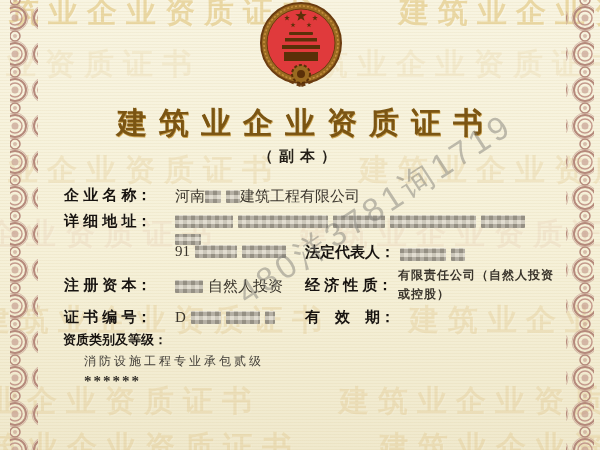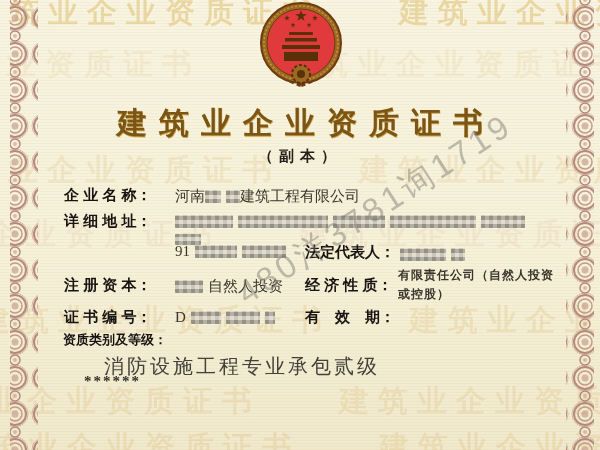--- a/index.html
+++ b/index.html
@@ -30,21 +30,21 @@
   }
   .subtitle{
     left:0; top:147px; width:600px; text-align:center;
     font-size:15px; font-weight:bold; letter-spacing:6px; color:#241f18;
   }
   .lbl{font-size:15px; font-weight:bold; color:#171310;}
   .lbl-sm{font-size:10.5px; font-weight:bold; color:#171310; line-height:1.25; white-space:nowrap;}
   .lbl-grade{font-size:13px; font-weight:bold; color:#171310;text-align:center;}
   .val{font-family:"Liberation Serif", serif; font-size:15px; color:#3a352c;}
   .val-kai{font-family:"Liberation Serif", serif; font-size:12px; color:#3a352c; letter-spacing:1px;font-weight:bold;}
-  .grade-val{font-family:"Liberation Serif", serif; font-size:20px; color:#44403a; letter-spacing:3px;margin-left:20px;}
+  .grade-val{font-family:"Liberation Serif", serif; font-size:12px; color:#44403a; letter-spacing:3px;}
   .stars{font-family:"Liberation Serif", serif; font-size:15px; font-weight:bold; color:#33302a; letter-spacing:2px;}
   .censor{
     display:inline-block; vertical-align:-2px; height:13px; border-radius:1px;
     background-color:#c6c1b3;
     background-image:
       repeating-linear-gradient(0deg, rgba(90,85,75,0.28) 0 4px, rgba(234,230,218,0.5) 4px 8px),
       repeating-linear-gradient(90deg, rgba(90,85,75,0.24) 0 4px, rgba(238,233,222,0.45) 4px 8px);
   }
   .censor.sm{height:11px;}
   .gap{display:inline-block; width:5px;}

